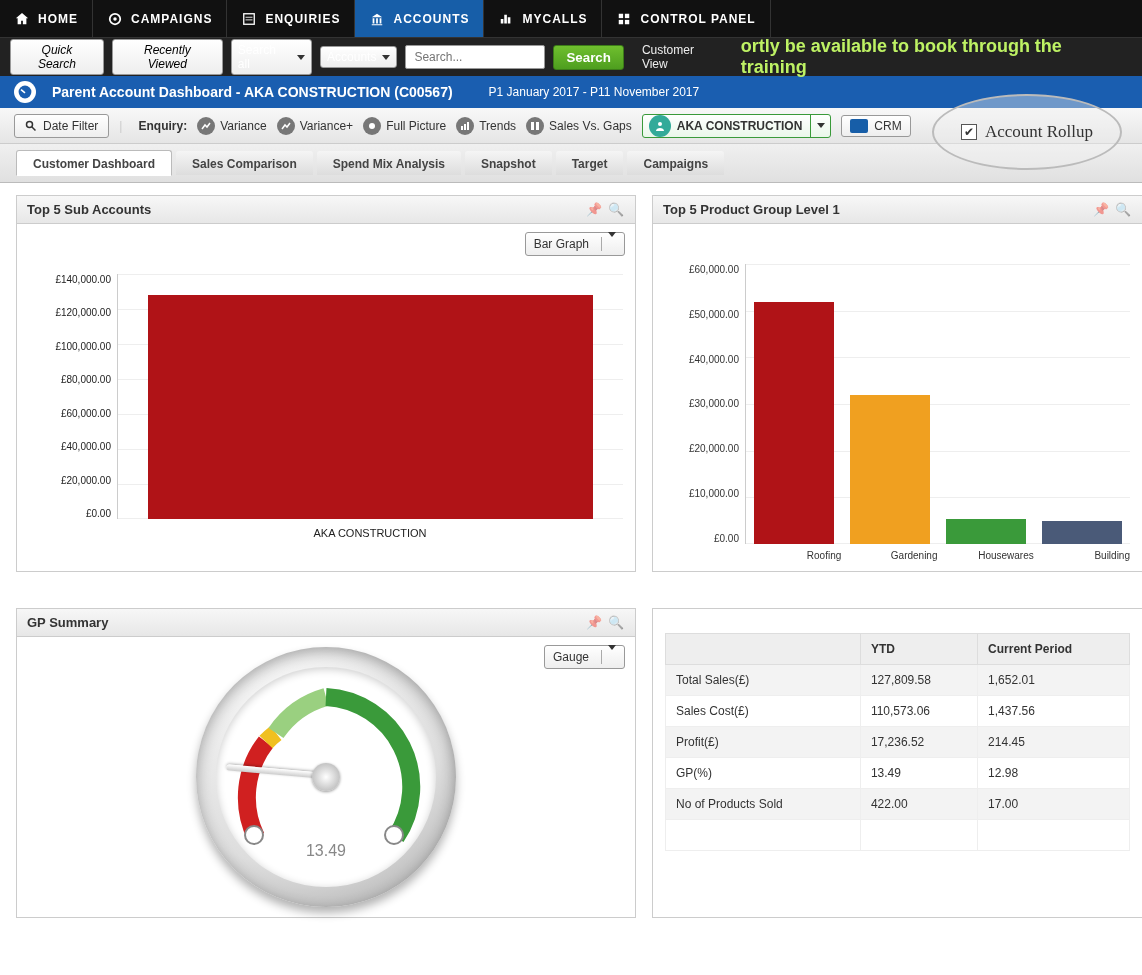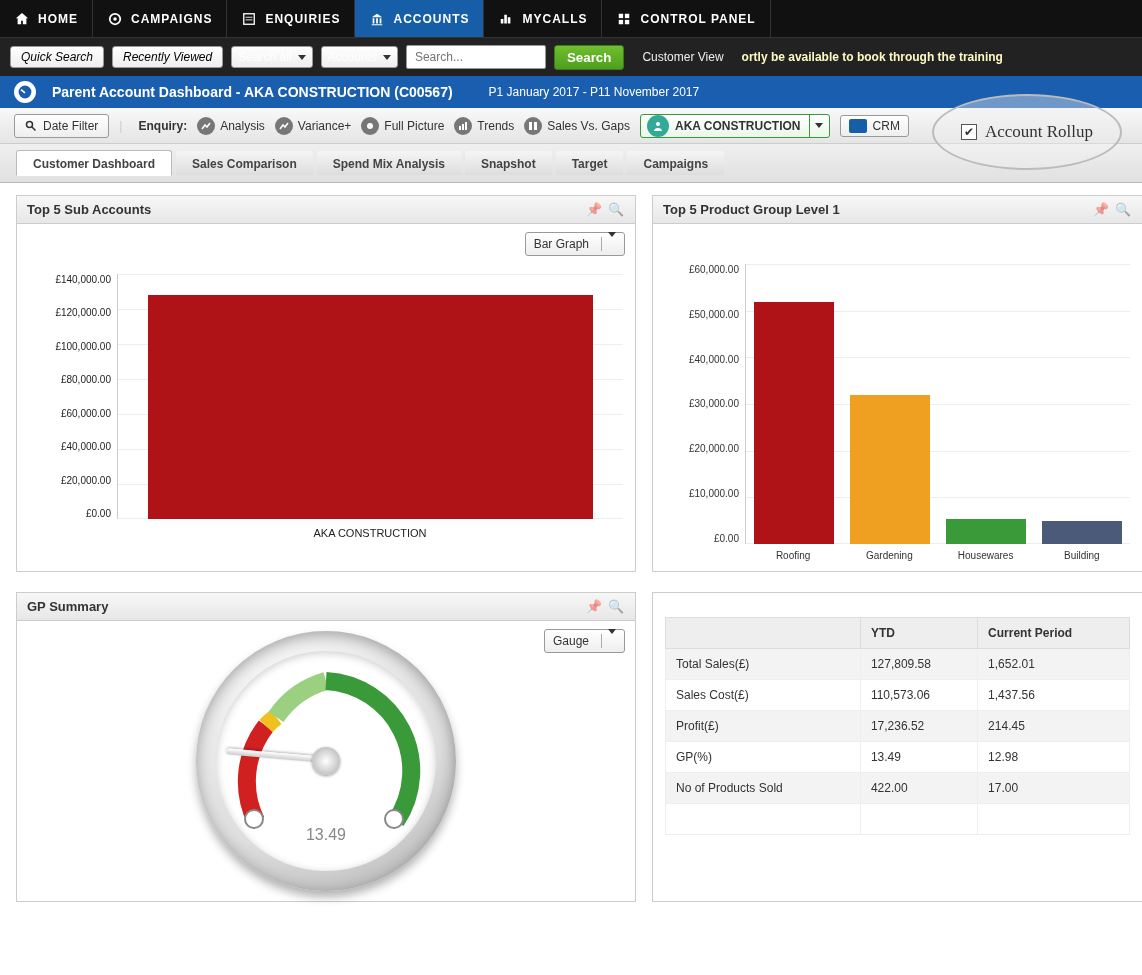--- a/index.html
+++ b/index.html
@@ -13,21 +13,21 @@
   .navicon svg { fill:#fff; }
   
   
   .secondary { background:#222; height:38px; display:flex; align-items:center; gap:8px; padding:4px 10px; color:#fff; }
   .btn-white { background:linear-gradient(#fff,#eee); border:1px solid #999; border-radius:3px; padding:3px 10px; font-size:12px; cursor:pointer; font-style:italic; }
   .sel { background:linear-gradient(#fff,#eee); border:1px solid #999; border-radius:3px; padding:3px 6px; font-size:12px; display:flex; align-items:center; gap:6px; cursor:pointer; }
   .caret { width:0;height:0;border-left:4px solid transparent;border-right:4px solid transparent;border-top:5px solid #333; }
   .search-in { padding:4px 8px; width:140px; font-size:12px; border:1px solid #999; border-radius:2px; background:#fff; color:#555;}
   .search-btn { background:linear-gradient(#6fbf2e,#4e9e1f); color:#fff; border:1px solid #3c7c18; padding:4px 12px; font-weight:bold; border-radius:3px; cursor:pointer;}
   .cust-view { color:#eee; font-size:12px; margin-left:10px;}
-  .ticker { color:#fef9c3; font-size:12px; font-weight:bold; margin-left:10px; }
+  .ticker { color:#bef264; font-size:18px; font-weight:bold; margin-left:10px; }
   
   
   .titlebar { background:#1a5eb0; color:#fff; height:32px; display:flex; align-items:center; padding:0 14px; gap:16px; }
   .gauge-i { width:22px; height:22px; background:#fff; border-radius:50%; display:flex; align-items:center;justify-content:center;}
   .titlebar .title { font-weight:bold; font-size:14px;}
   .titlebar .period { font-size:12px; margin-left:20px;}
   
   
   .filterbar { background:linear-gradient(#f8f8f8,#e5e5e5); height:36px; display:flex; align-items:center; padding:0 14px; gap:10px; border-bottom:1px solid #ccc; position:relative;}
   .ob { background:linear-gradient(#fff,#eee); border:1px solid #999; border-radius:3px; padding:4px 10px; font-size:12px; display:flex; align-items:center; gap:6px; cursor:pointer;}
@@ -46,21 +46,21 @@
   .ellipse { border:2px solid #bbb; border-radius:50%; width:190px; height:76px; display:flex; align-items:center; justify-content:center; gap:8px; background:rgba(240,240,240,0.4);}
   .chk { width:16px;height:16px;border:1px solid #555;background:#fff; display:flex;align-items:center;justify-content:center; font-size:12px;}
   .rollup-label { font-size:17px; color:#333; font-family:Georgia, serif;}
   
   
   .tabrow { background:linear-gradient(#f0f0f0,#e0e0e0); display:flex; align-items:flex-end; padding:6px 16px 7px 16px; gap:4px; border-bottom:1px solid #bbb;}
   .tab { padding:6px 16px 4px; font-size:12px; font-weight:bold; color:#444; cursor:pointer; border-top-left-radius:3px; border-top-right-radius:3px; background:linear-gradient(#f5f5f5,#ddd);}
   .tab.active { background:#fff; border:1px solid #bbb; border-bottom:1px solid #fff; margin-bottom:-1px;}
   
   
-  .dash { padding:12px 0 20px 16px; display:grid; grid-template-columns: 620px 1fr; grid-template-rows:auto auto; gap:20px 16px;}
+  .dash { padding:12px 0 20px 16px; display:grid; grid-template-columns: 620px 1fr; grid-template-rows:auto auto; gap:36px 16px;}
   .panel { border:1px solid #ccc; background:#fff; display:flex; flex-direction:column;}
   .panel-h { background:linear-gradient(#f7f7f7,#e7e7e7); border-bottom:1px solid #ccc; padding:6px 10px; font-weight:bold; font-size:13px; display:flex; align-items:center; justify-content:space-between;}
   .hicons { display:flex; gap:6px; opacity:0.5;}
   .panel-b { padding:10px 12px; position:relative; flex:1;}
   .chartsel { position:absolute; top:8px; right:10px; }
   .chartsel .sel { padding:4px 8px; font-weight:normal; background:linear-gradient(#fff,#eee);}
   
   
   .chart1 { height:245px; display:flex; position:relative; margin-top:40px;}
   .c1-y { width:88px; display:flex; flex-direction:column; justify-content:space-between; text-align:right; font-size:10px; color:#222; padding-right:6px;}
@@ -68,21 +68,21 @@
   .c1-grid { position:absolute; left:0; right:0; background:#eee; height:1px;}
   .c1-bar { position:absolute; background:#b01317; bottom:0;}
   .c1-xlabel { text-align:center; font-size:11px; margin-top:8px; color:#222;}
   
   
   .chart2 { height:280px; display:flex; margin-top:30px;}
   .c2-y { width:80px; display:flex; flex-direction:column; justify-content:space-between; text-align:right; font-size:10px; padding-right:6px;}
   .c2-plot { flex:1; position:relative; border-left:1px solid #ccc;}
   .c2-bar { position:absolute; bottom:0;}
   .c2-labels { display:flex; margin-left:80px; font-size:10px; margin-top:6px;}
-  .c2-labels div { flex:1; text-align:center;}
+  .c2-labels div { flex:1; text-align:right;}
   
   
   .gauge-panel .panel-b { display:flex; align-items:center; justify-content:center; height:320px;}
   .gauge { width:260px; height:260px; position:relative;}
   .gauge-ring { width:260px; height:260px; border-radius:50%; background:radial-gradient(circle at 40% 30%, #fff, #ddd 60%, #999); box-shadow: inset 0 4px 14px rgba(0,0,0,.3), 0 6px 10px rgba(0,0,0,.3); position:absolute;}
   .gauge-inner { width:220px;height:220px;border-radius:50%;background:#fff;position:absolute;left:20px;top:20px; box-shadow:inset 0 2px 8px rgba(0,0,0,.2);}
   .arc { position:absolute; left:20px; top:20px; width:220px; height:220px; }
   .needle { position:absolute; left:130px; top:126px; width:100px; height:6px; background:linear-gradient(#ccc,#fff); transform-origin:0 50%; transform:rotate(185deg); border-radius:3px; box-shadow:0 1px 3px rgba(0,0,0,.3);}
   .hub { position:absolute; left:116px; top:116px; width:28px;height:28px;border-radius:50%; background:radial-gradient(#fff,#aaa); box-shadow:0 1px 3px rgba(0,0,0,.4);}
   .gdot { position:absolute; width:20px;height:20px;border-radius:50%;border:2px solid #888;background:#fff;}
@@ -193,21 +193,21 @@
     <span>Date Filter</span>
   </div>
   <span style="color:#ccc">|</span>
   <span class="enq-label">Enquiry:</span>
   <div class="enq-item">
       <span class="enq-icon">
         <svg width="10" height="10" viewBox="0 0 10 10">
           <path d="M1 8 4 4 6 6 9 2" stroke="#fff" fill="none" stroke-width="1.5"></path>
         </svg>
       </span>
-      <span>Analysis</span>
+      <span>Variance</span>
     </div>
   <div class="enq-item">
       <span class="enq-icon">
         <svg width="10" height="10" viewBox="0 0 10 10">
           <path d="M1 8 4 4 6 6 9 2" stroke="#fff" fill="none" stroke-width="1.5"></path>
         </svg>
       </span>
       <span>Variance+</span>
     </div>
   <div class="enq-item">

